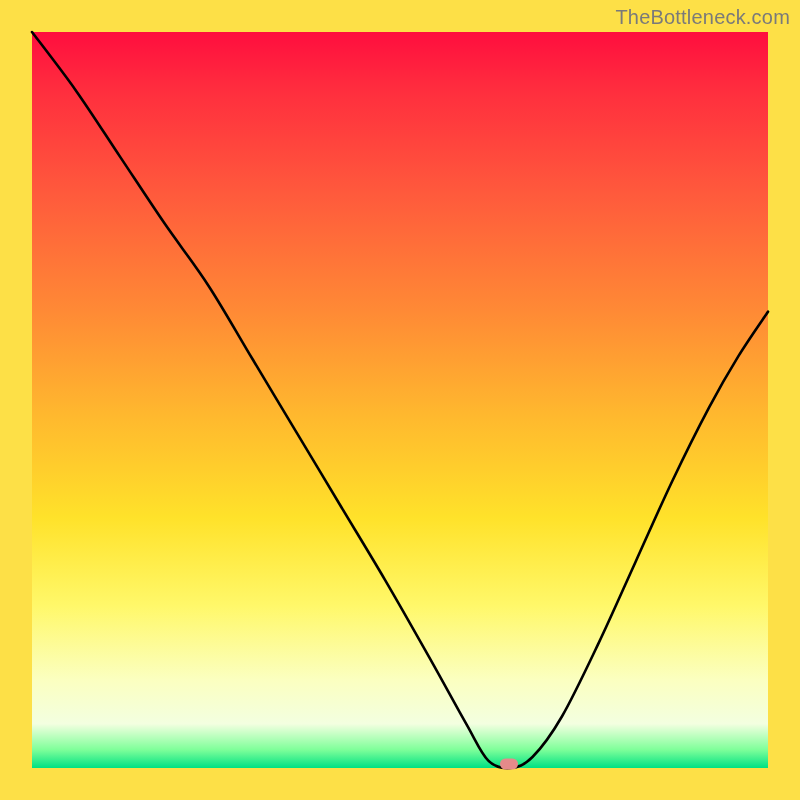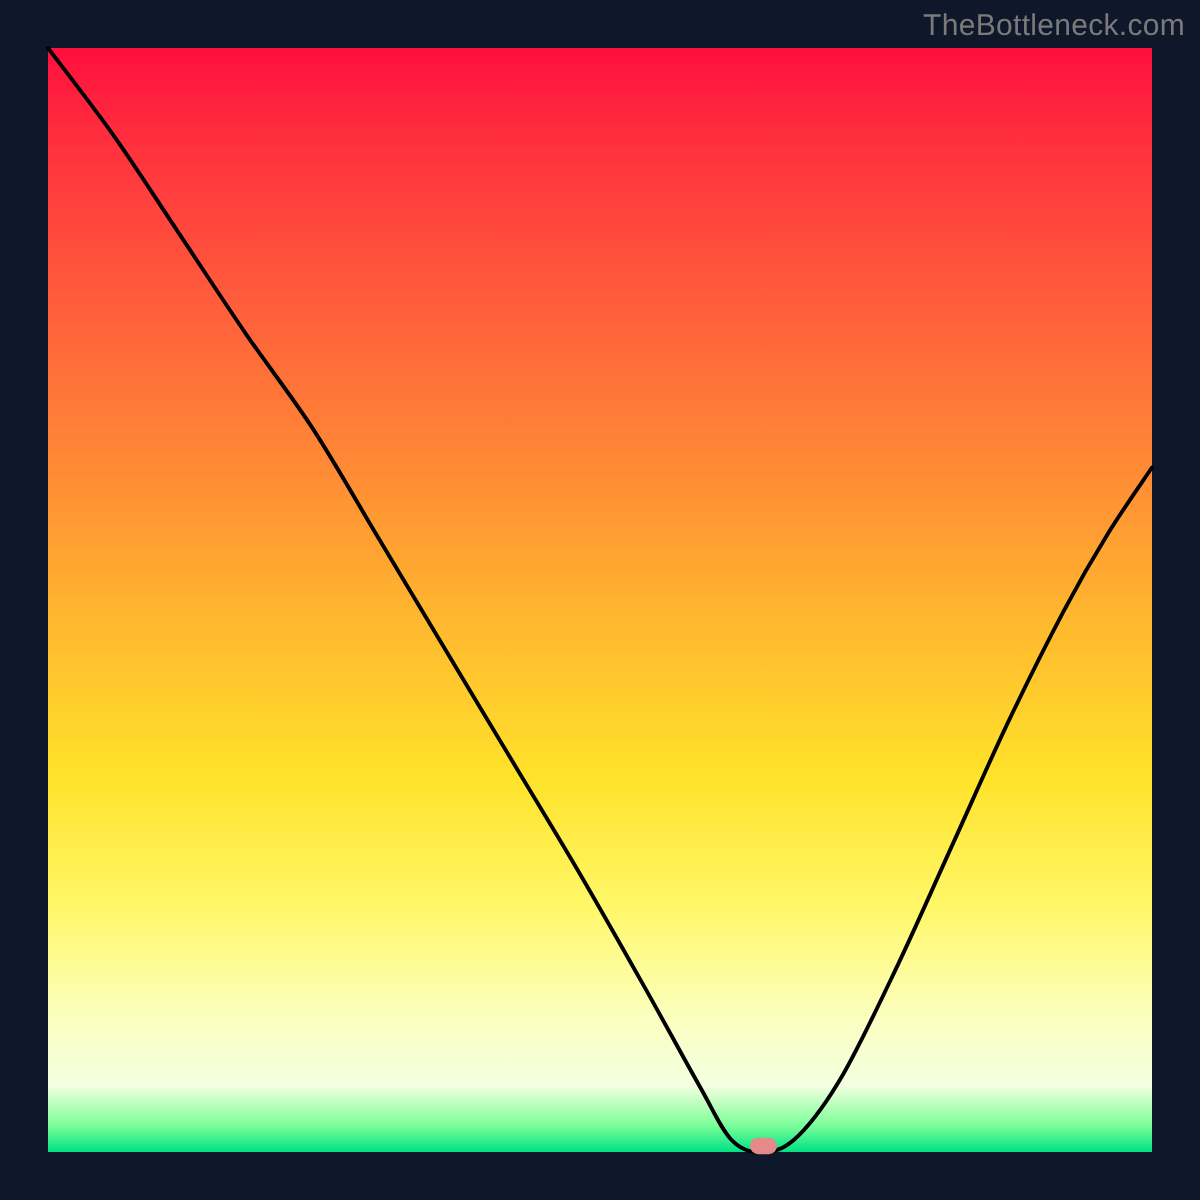--- a/index.html
+++ b/index.html
@@ -8,21 +8,21 @@
     width: 800px;
     height: 800px;
     background: #000;
     overflow: hidden;
     font-family: Arial, Helvetica, sans-serif;
   }
   .frame {
     position: relative;
     width: 800px;
     height: 800px;
-    background: #0f172a;
+    background: #fde047;
   }
   .plot-area {
     position: absolute;
     left: 32px;
     top: 32px;
     width: 736px;
     height: 736px;
     
     background: linear-gradient(
       to bottom,

